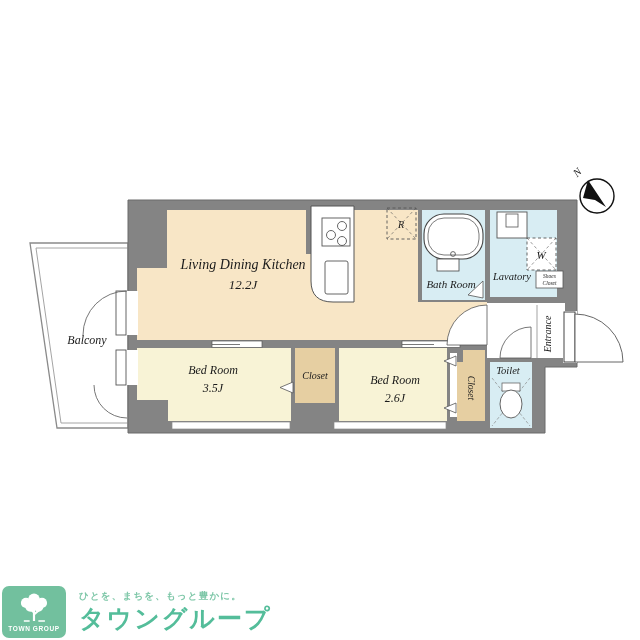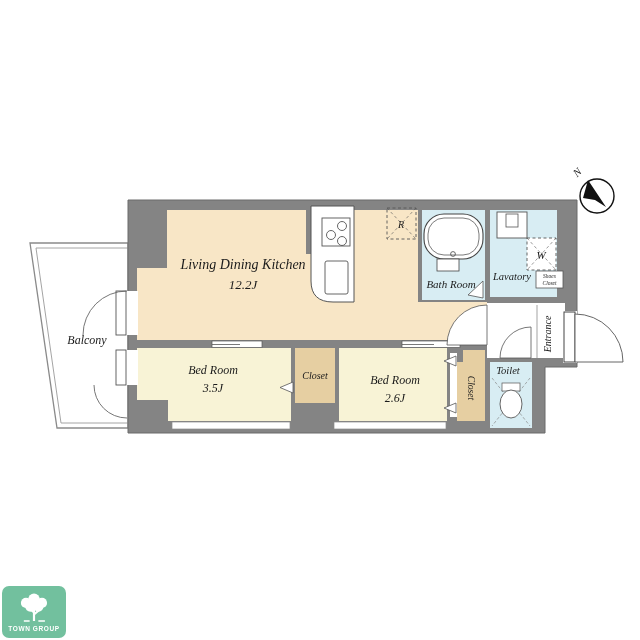--- a/index.html
+++ b/index.html
@@ -175,13 +175,17 @@
         <circle cx="19" cy="15" r="7"></circle>
         <circle cx="41" cy="15" r="7"></circle>
         <circle cx="25" cy="20" r="7"></circle>
         <circle cx="36" cy="20" r="7"></circle>
       </g>
       <path d="M30,22 L30,40 M30,28 L22,21 M30,31 L38,24" stroke="#ffffff" stroke-width="3" fill="none"></path>
       <path d="M16,40 L24,40 M36,40 L45,40" stroke="#ffffff" stroke-width="2" fill="none"></path>
     </svg>
     <div class="logo-box-text">TOWN GROUP</div>
   </div>
+  <div class="footer-text">
+    <div class="tagline">ひとを、まちを、もっと豊かに。</div>
+    <div class="brand">タウングループ</div>
+  </div>
 </div>
 
 </body></html>

